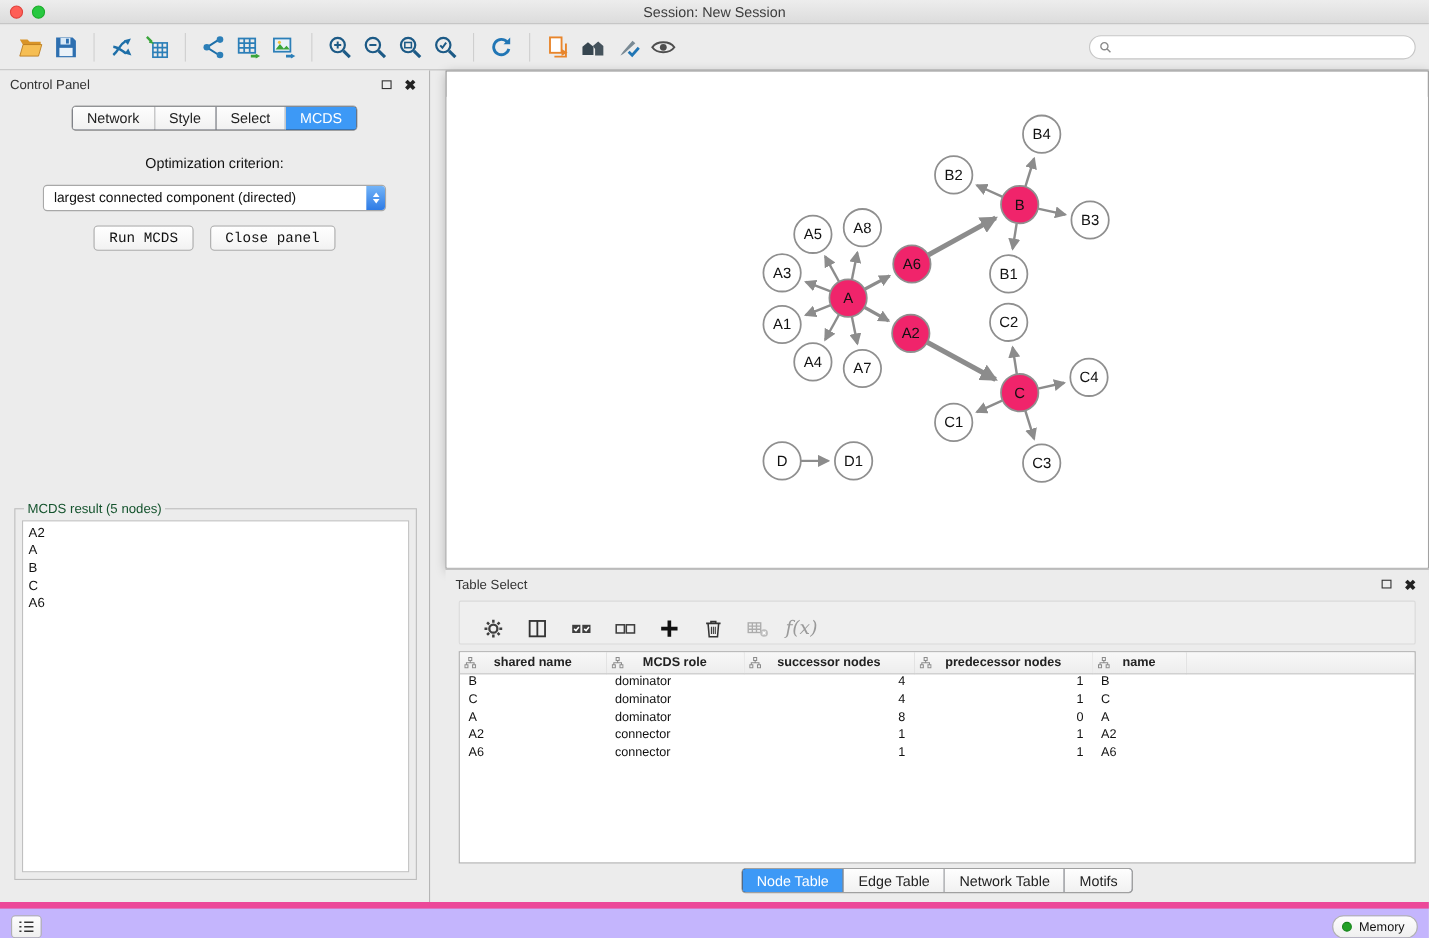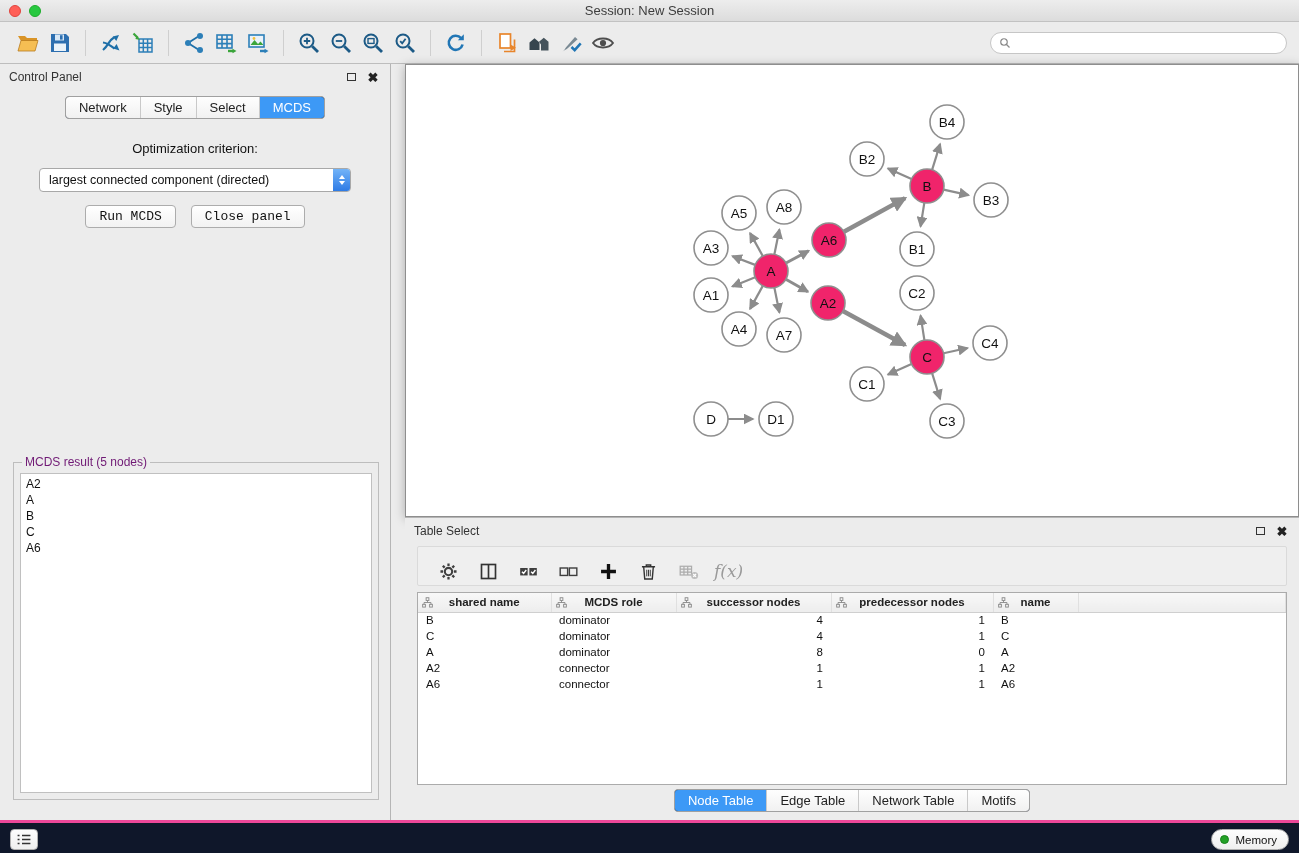--- a/index.html
+++ b/index.html
@@ -87,21 +87,21 @@
   .mac-btn {
     background:linear-gradient(#FFFFFF,#F2F2F2); border:1px solid #ACACAC; border-radius:4px;
     padding:3px 13px; font-size:13px; color:#111; cursor:pointer;
     font-family:Liberation Mono, monospace;
     text-align:right;
   }
   .result-fieldset {
     position:absolute; left:13px; right:11px; top:391px; bottom:20px;
     border:1px solid #BDBDBD; padding:4px 6px 6px;
   }
-  .result-fieldset legend { font-size:12px; color:#701a75; padding:0 3px; margin-left:2px; }
+  .result-fieldset legend { font-size:12px; color:#14532d; padding:0 3px; margin-left:2px; }
   .result-list {
     width:100%; height:100%; background:#fff; border:1px solid #C0C0C0;
     font-size:12px; line-height:16px; padding:2px 5px; overflow:auto; color:#111;
   }
   
   .network-window {
     position:absolute; left:405px; top:64px; width:894px; height:453px;
     border:1px solid #8E8E8E; background:#fff;
     box-shadow:0 2px 10px rgba(0,0,0,0.28);
   }
@@ -141,21 +141,21 @@
   }
   table.node-table th .hicon { position:absolute; left:4px; top:4px; }
   table.node-table td {
     height:16px; font-size:11.5px; color:#111; padding:0 8px; white-space:nowrap; overflow:hidden;
   }
   td.num { text-align:right; padding-right:17px; }
   .table-tabs { position:absolute; bottom:8px; left:0; right:0; display:flex; justify-content:center; }
   
   .statusbar {
     position:absolute; bottom:0; left:0; right:0; height:33px;
-    background:#0f172a; border-top:3px solid #ec4899;
+    background:#c4b5fd; border-top:6px solid #ec4899;
   }
   .list-btn {
     position:absolute; left:10px; top:6px; width:28px; height:21px;
     background:linear-gradient(#FDFDFD,#EFEFEF); border:1px solid #B0B0B0; border-radius:4px;
     display:flex; align-items:center; justify-content:center; cursor:pointer;
   }
   .memory-btn {
     position:absolute; right:10px; top:6px; height:21px; padding:0 11px 0 8px;
     background:linear-gradient(#FDFDFD,#EFEFEF); border:1px solid #B0B0B0; border-radius:11px;
     display:flex; align-items:center; gap:6px; font-size:11.5px; color:#111; cursor:pointer;

